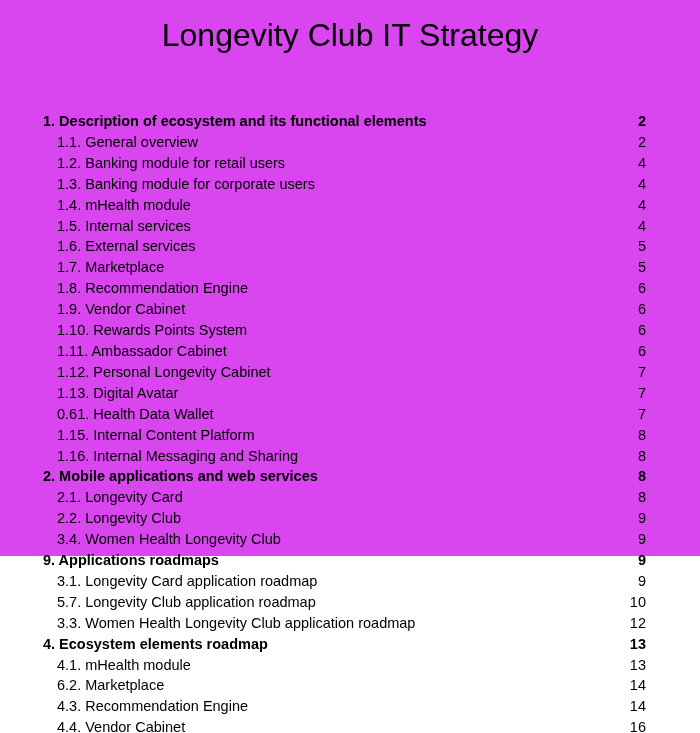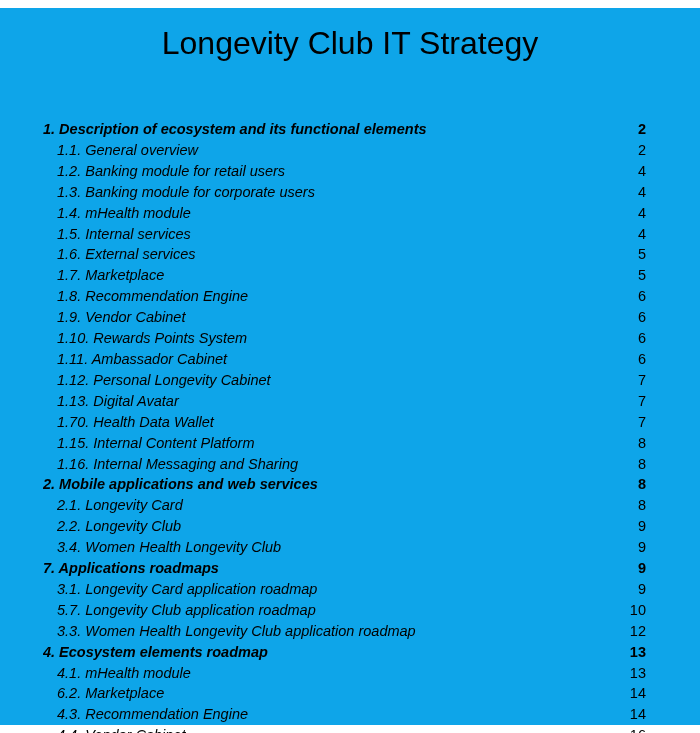--- a/index.html
+++ b/index.html
@@ -6,23 +6,22 @@
   html, body { background: #ffffff; }
   body {
     width: 700px;
     height: 733px;
     overflow: hidden;
     font-family: "Liberation Sans", sans-serif;
     color: #000000;
   }
   .page {
     width: 700px;
-    height: 717px;
-    background: #0ea5e9;
-    margin-top: 8px;
+    height: 556px;
+    background: #d946ef;
   }
   .title {
     padding-top: 15px;
     font-size: 32px;
     line-height: 40px;
     font-weight: 400;
     text-align: center;
     color: #000000;
   }
   .toc {
@@ -37,21 +36,20 @@
     line-height: 20.9px;
     color: #000000;
     cursor: pointer;
   }
   .toc-row.bold { font-weight: 700; }
   .toc-row.level-2 { padding-left: 14px; gap: 15px; }
   .toc-label {
     flex: 1 1 auto;
     white-space: nowrap;
     overflow: hidden;
-    font-style: italic;
   }
   .toc-page {
     flex: 0 0 auto;
     margin-left: 10px;
     text-align: right;
   }
 </style>
 </head>
 <body>
 
@@ -122,21 +120,21 @@
     <span class="toc-label">1.12. Personal Longevity Cabinet</span>
     <span class="toc-page">7</span>
   </div>
 
   <div class="toc-row level-2">
     <span class="toc-label">1.13. Digital Avatar</span>
     <span class="toc-page">7</span>
   </div>
 
   <div class="toc-row level-2">
-    <span class="toc-label">1.70. Health Data Wallet</span>
+    <span class="toc-label">0.61. Health Data Wallet</span>
     <span class="toc-page">7</span>
   </div>
 
   <div class="toc-row level-2">
     <span class="toc-label">1.15. Internal Content Platform</span>
     <span class="toc-page">8</span>
   </div>
 
   <div class="toc-row level-2">
     <span class="toc-label">1.16. Internal Messaging and Sharing</span>
@@ -157,21 +155,21 @@
     <span class="toc-label">2.2. Longevity Club</span>
     <span class="toc-page">9</span>
   </div>
 
   <div class="toc-row level-2">
     <span class="toc-label">3.4. Women Health Longevity Club</span>
     <span class="toc-page">9</span>
   </div>
 
   <div class="toc-row level-1 bold">
-    <span class="toc-label">7. Applications roadmaps</span>
+    <span class="toc-label">9. Applications roadmaps</span>
     <span class="toc-page">9</span>
   </div>
 
   <div class="toc-row level-2">
     <span class="toc-label">3.1. Longevity Card application roadmap</span>
     <span class="toc-page">9</span>
   </div>
 
   <div class="toc-row level-2">
     <span class="toc-label">5.7. Longevity Club application roadmap</span>

